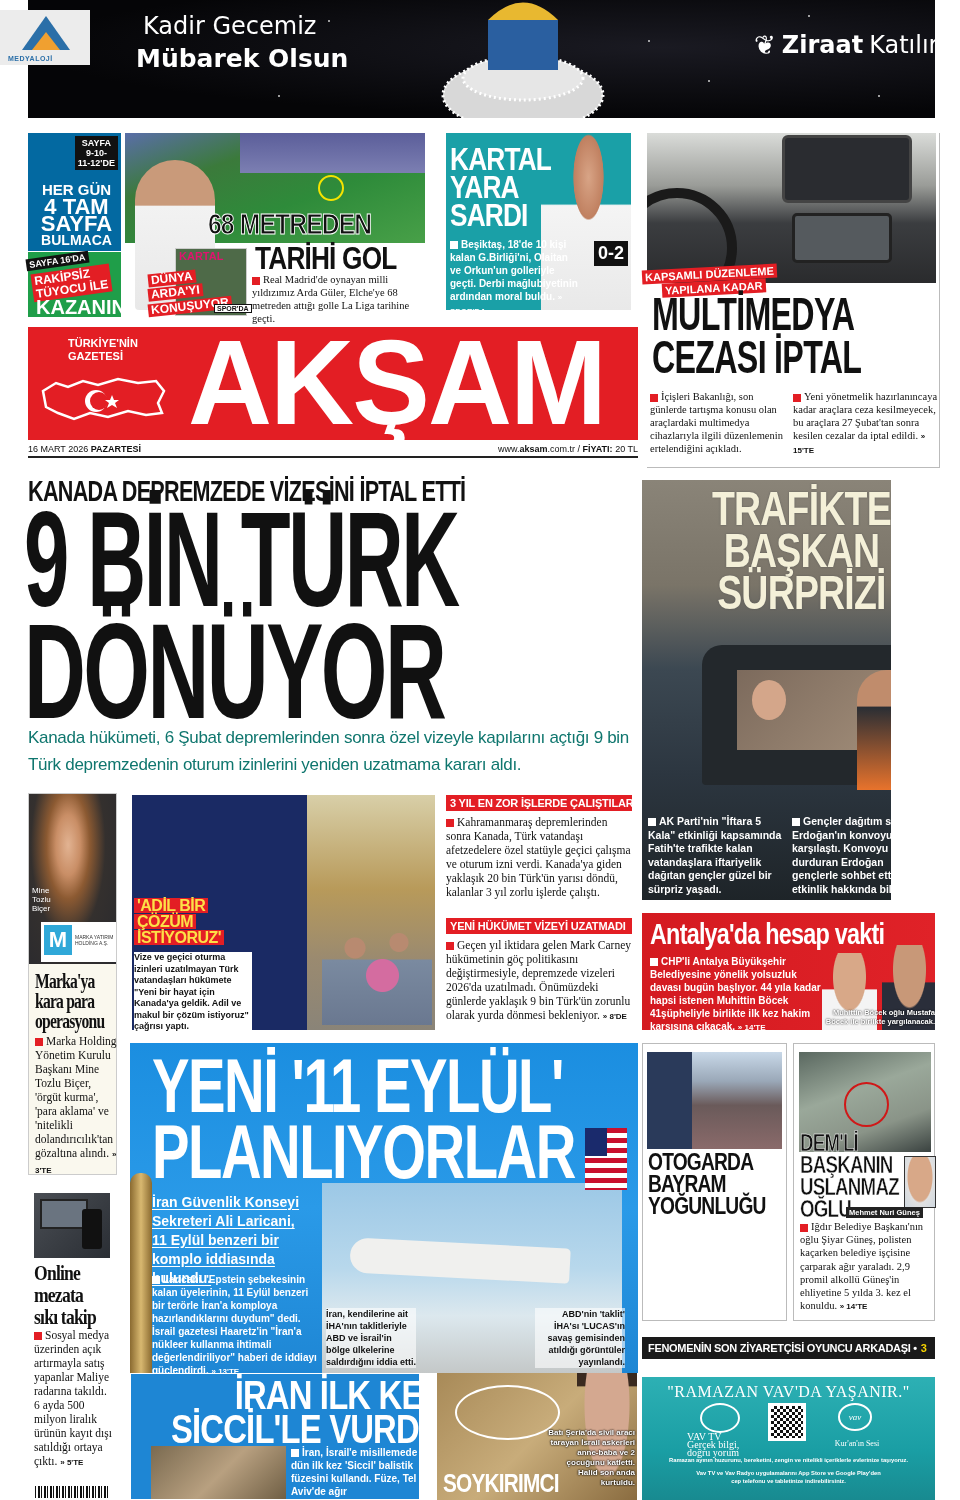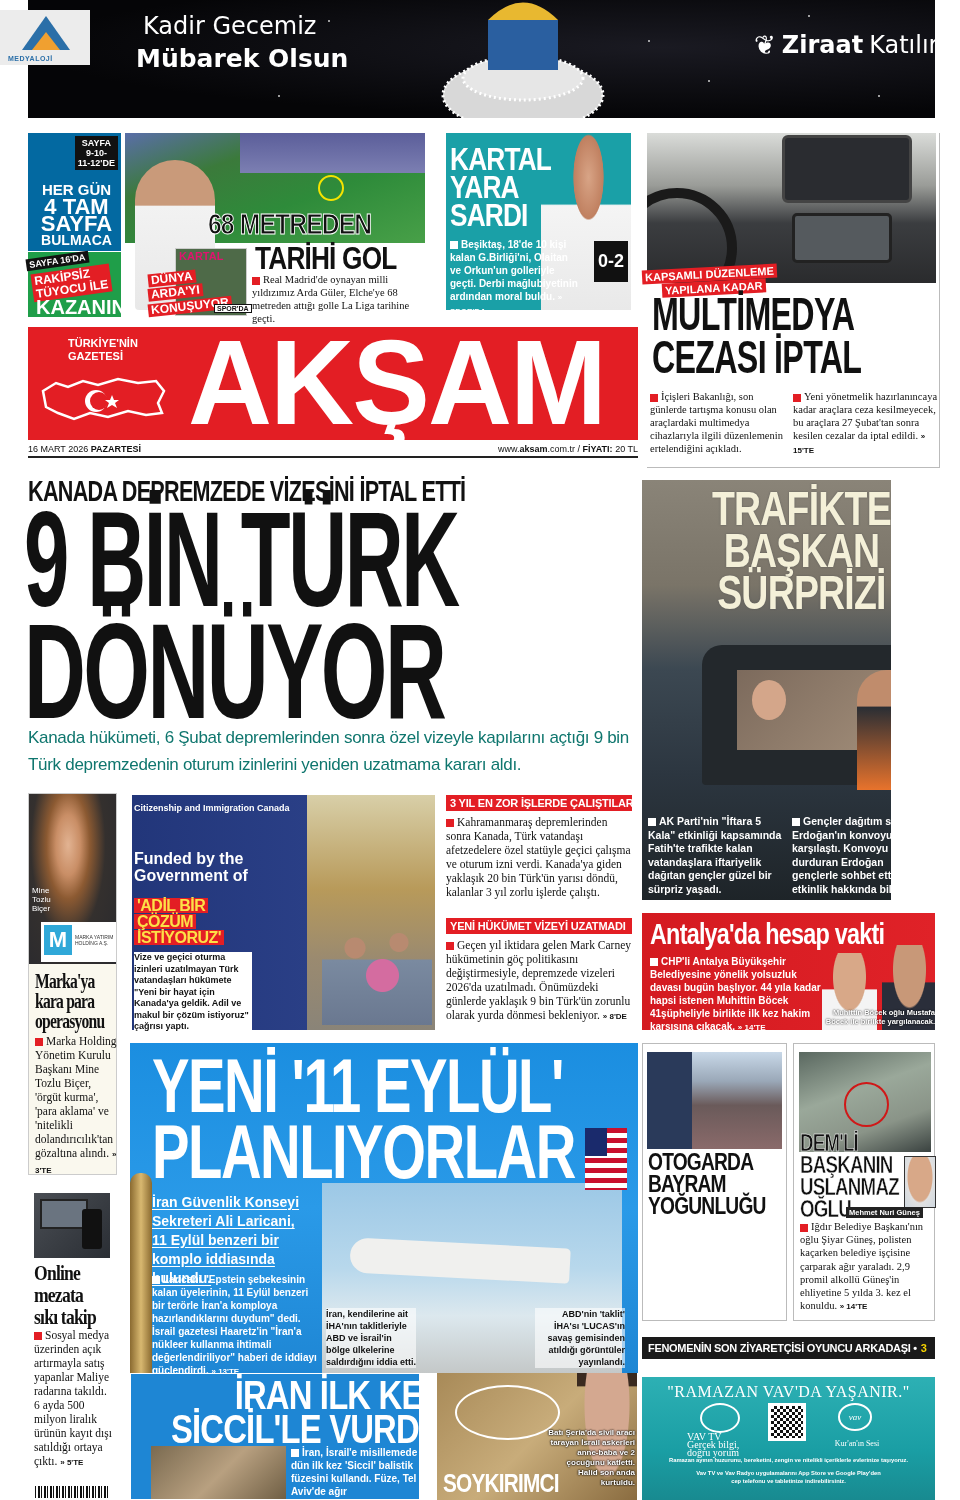--- a/index.html
+++ b/index.html
@@ -45,21 +45,21 @@
 #dunya{left:148px;top:272px;color:#fff;font-size:12px;font-weight:900;line-height:13px}
 #dunya span{display:block;background:#e31e24;padding:0 3px;margin-bottom:1px;width:max-content;transform:rotate(-6deg)}
 #spor{left:214px;top:304px;font-size:7px;font-weight:700;border:1px solid #111;padding:0 2px;background:#fff}
 #arda-text{left:252px;top:273px;width:175px;font-size:10.5px;line-height:13px}
 
 
 #kartal{left:446px;top:133px;width:185px;height:177px;background:#1aa0a7;overflow:hidden}
 #kartal .player{position:absolute;left:95px;top:0;width:95px;height:177px;background:radial-gradient(ellipse at 50% 25%,#d8a486 0%,#c08060 22%,transparent 23%),linear-gradient(180deg,transparent 40%,#f4f4f4 41%,#e9e9e9 100%)}
 #kartal .h{position:absolute;left:4px;top:12px;color:#fff;font-size:32px;font-weight:900;line-height:28px;letter-spacing:-1px;transform:scaleX(.82);transform-origin:left top}
 #kartal .t{position:absolute;left:4px;top:105px;width:130px;color:#fff;font-size:10px;font-weight:700;line-height:13px}
-#kartal .score{position:absolute;left:148px;top:108px;background:#111;color:#fff;font-size:18px;font-weight:900;padding:10px 4px}
+#kartal .score{position:absolute;left:148px;top:108px;background:#111;color:#fff;font-size:18px;font-weight:900;padding:2px 4px}
 
 
 #multi-photo{left:647px;top:133px;width:289px;height:150px;background:linear-gradient(180deg,#dadcd9 0%,#9a9c98 35%,#3b3d40 60%,#2a2b2d 100%);overflow:hidden}
 #multi-photo .screen1{position:absolute;left:135px;top:2px;width:130px;height:68px;background:#2a2c30;border:3px solid #444;border-radius:6px}
 #multi-photo .screen2{position:absolute;left:145px;top:80px;width:100px;height:50px;background:#555a5e;border:3px solid #222;border-radius:5px}
 #multi-photo .wheel{position:absolute;left:-30px;top:55px;width:120px;height:120px;border:10px solid #1a1a1a;border-radius:50%}
 #multi-tag{left:642px;top:267px;color:#fff;font-size:11px;font-weight:900;line-height:12px}
 #multi-tag span{display:block;background:#e31e24;padding:1px 3px;width:max-content;transform:rotate(-3deg)}
 #multi-h{left:652px;top:293px;font-size:46px;font-weight:900;line-height:43px;letter-spacing:-1px;transform:scaleX(.7);transform-origin:left top;white-space:nowrap}
 #multi-t1{left:650px;top:390px;width:138px;font-size:10.5px;line-height:13px}
@@ -332,24 +332,20 @@
     </div>
   <div class="h serif">
       <div>Marka'ya</div>
       <div>kara para</div>
       <div>operasyonu</div>
     </div>
   <div class="t serif"><span class="bullet"></span><span>Marka Holding Yönetim Kurulu Başkanı Mine Tozlu Biçer, 'örgüt kurma', 'para aklama' ve 'nitelikli dolandırıcılık'tan gözaltına alındı.</span> <span class="ref">» 3'TE</span></div>
 </div>
 
 <div id="canada-photo" class="abs">
-  <div class="sign">
-      <div class="t1">Citizenship and Immigration Canada</div>
-      <div class="t2">Funded by the Government of</div>
-    </div>
   <div class="room"></div>
     <div class="ppl"></div>
 </div>
 <div id="adil" class="abs">
     <span>'ADİL BİR</span>
     <span>ÇÖZÜM</span>
     <span>İSTİYORUZ'</span>
   </div>
 <div id="adil-t" class="abs">Vize ve geçici oturma izinleri uzatılmayan Türk vatandaşları hükümete "Yeni bir hayat için Kanada'ya geldik. Adil ve makul bir çözüm istiyoruz" çağrısı yaptı.</div>
 

